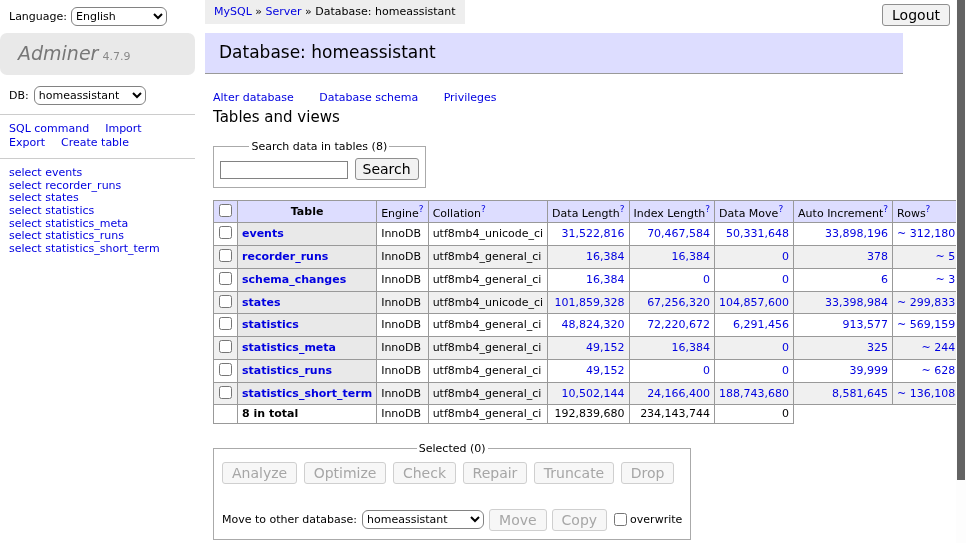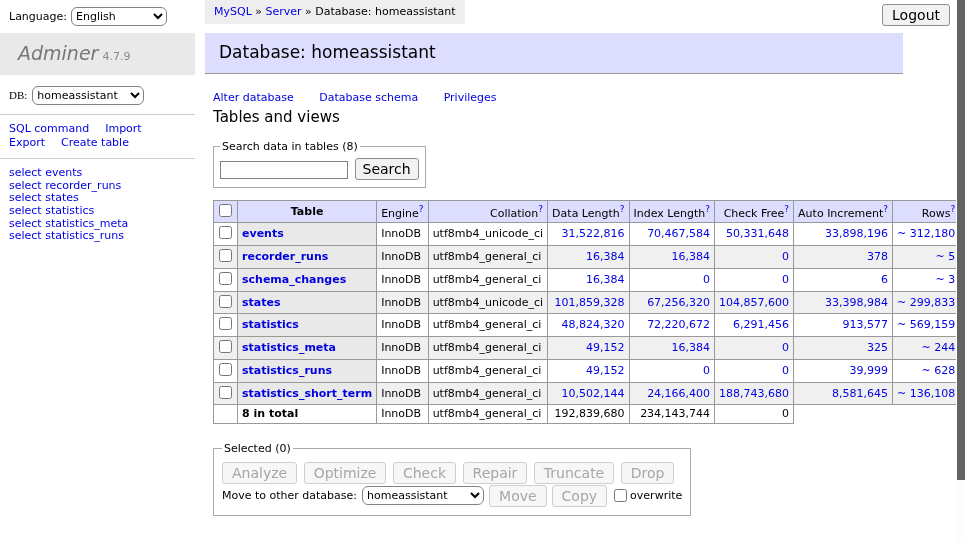--- a/index.html
+++ b/index.html
@@ -16,25 +16,25 @@
   .lang-row { padding:7px 0 0 9px; }
   .lang-row label { margin-right:4px; }
   select {
     font-family:"DejaVu Sans", sans-serif; font-size:11px;
     background:#fff; border:1px solid #828282; height:19px; border-radius:6px;
   }
   .lang-row select { width:96px; }
   h1.brand {
     margin:7px 0 0 0; padding:9px 0 9px 18px;
     background:#e9e9e9; color:#777; font-style:italic;
-    font-size:19px; font-weight:normal;
+    font-size:19px; font-weight:normal;border-radius:7px;
   }
   h1.brand .version { font-size:11px; font-style:normal; color:#888; margin-left:4px; }
   .db-row { padding:11px 0 0 9px; }
-  .db-row label { margin-right:5px;font-family:Liberation Serif, serif; }
+  .db-row label { margin-right:5px; }
   .db-row select { width:112px; }
   #sidebar hr { border:0; border-top:1px solid #ccc; margin:9px 0 0 0; }
   .side-links { padding:7px 0 0 9px; }
   .side-links a { margin-right:16px; line-height:13px; }
   .table-links { padding:8px 0 0 9px; }
   .table-links a { display:block; line-height:12.6px; }
 
   
   #breadcrumb {
     position:absolute; left:205px; top:0; height:24px; line-height:24px;
@@ -54,51 +54,51 @@
     margin:33px 0 0 0; padding:9px 0 10px 14px;
     background:#ddf; border-bottom:1px solid #999;
     font-size:17px; font-weight:normal;
   }
   .inner { padding:0 0 0 8px; }
   .links-row { margin-top:17px; }
   .links-row a { margin-right:22px; }
   h3 { font-size:15px; font-weight:normal; margin:3px 0 0 0; }
 
   fieldset { border:1px solid #aaa; margin:13px 0 0 0; padding:4px 6px 7px 6px; display:inline-block; }
-  legend { font-size:11px; padding:0 2px; }
+  legend { font-size:11px; padding:0 2px;text-align:center; }
   .search-input { width:128px; height:18px; border:1px solid #828282; font-size:11px; padding:0 3px; }
   .search-fieldset button { margin-left:3px; padding:2px 7px; }
 
   
   table.db-tables { border-collapse:collapse; margin-top:12px; }
   .db-tables td, .db-tables th {
     border:1px solid #999; padding:2px 4px; height:18px;
     font-weight:normal; text-align:left; white-space:nowrap;
   }
-  .db-tables thead td, .db-tables thead th { background:#ddf;text-align:right; }
+  .db-tables thead td, .db-tables thead th { background:#ddf; }
   .db-tables thead th.h-table { font-weight:bold; text-align:center; }
   .db-tables sup a { font-size:9px; }
   .c-check { width:16px; text-align:center !important; padding:0 2px; }
   .c-check input { margin:1px; }
   th.c-name { background:#e9e9e9; width:118px; }
   th.c-name a { font-weight:bold; }
   .c-engine { width:42px; }
   .c-coll { width:92px;margin-top:12px; }
   .c-num { text-align:right !important; }
   .w-dlen{width:70px} .w-ilen{width:71px} .w-free{width:62px}
   .w-auto{width:75px} .w-rows{width:60px} .w-comment{width:55px}
   tr.stripe td { background:#f0f0f0; }
   tr.total-row td { background:#fff; }
   td.total-name { font-weight:bold; }
   tr.total-row .c-num { color:#000; }
 
   
   .selected-fieldset { margin-top:18px; padding:6px 8px 8px 8px; }
   .selected-fieldset .btn-row button { margin-right:3px; }
-  .move-row { margin-top:1px; display:flex; align-items:center; }
+  .move-row { margin-top:25px; display:flex; align-items:center; }
   .move-row .move-label { margin-right:5px; }
   .move-row select { width:122px; margin-right:5px; }
   .move-row button { margin-right:5px; }
   .move-row input[type=checkbox] { margin:0 3px 0 2px; }
 
   
   #scrollbar { position:absolute; right:0; top:0; width:10px; height:543px; background:#fdfdfd; }
   #scrollbar .thumb { position:absolute; top:0; left:1px; width:8px; height:480px; background:#636363; }
 </style>
 </head>
@@ -118,20 +118,21 @@
     <a>Export</a><a>Create table</a>
   </div>
   <hr>
   <div class="table-links">
     <a>select events</a>
     <a>select recorder_runs</a>
     <a>select states</a>
     <a>select statistics</a>
     <a>select statistics_meta</a>
     <a>select statistics_runs</a>
+    <a>select statistics_short_term</a>
   </div>
 </div>
 
 <div id="breadcrumb">
   <a>MySQL</a>
   <span>»</span>
   <a>Server</a>
   <span>»</span>
   <span>Database: homeassistant</span>
 </div>
@@ -156,21 +157,21 @@
 
     <table class="db-tables">
       <thead>
         <tr>
           <td class="c-check"><input type="checkbox" style=""></td>
           <th class="h-table">Table</th>
           <td class="c-engine"><span>Engine</span><sup><a>?</a></sup></td>
           <td class="c-coll"><span>Collation</span><sup><a>?</a></sup></td>
           <td class="w-dlen"><span>Data Length</span><sup><a>?</a></sup></td>
           <td class="w-ilen"><span>Index Length</span><sup><a>?</a></sup></td>
-          <td class="w-free"><span>Check Free</span><sup><a>?</a></sup></td>
+          <td class="w-free"><span>Data Move</span><sup><a>?</a></sup></td>
           <td class="w-auto"><span>Auto Increment</span><sup><a>?</a></sup></td>
           <td class="w-rows"><span>Rows</span><sup><a>?</a></sup></td>
           <td class="w-comment"><span>Comment</span></td>
         </tr>
       </thead>
       <tbody>
         <tr>
           <td class="c-check"><input type="checkbox" style=""></td>
           <th class="c-name"><a>events</a></th>
           <td class="c-engine">InnoDB</td>

